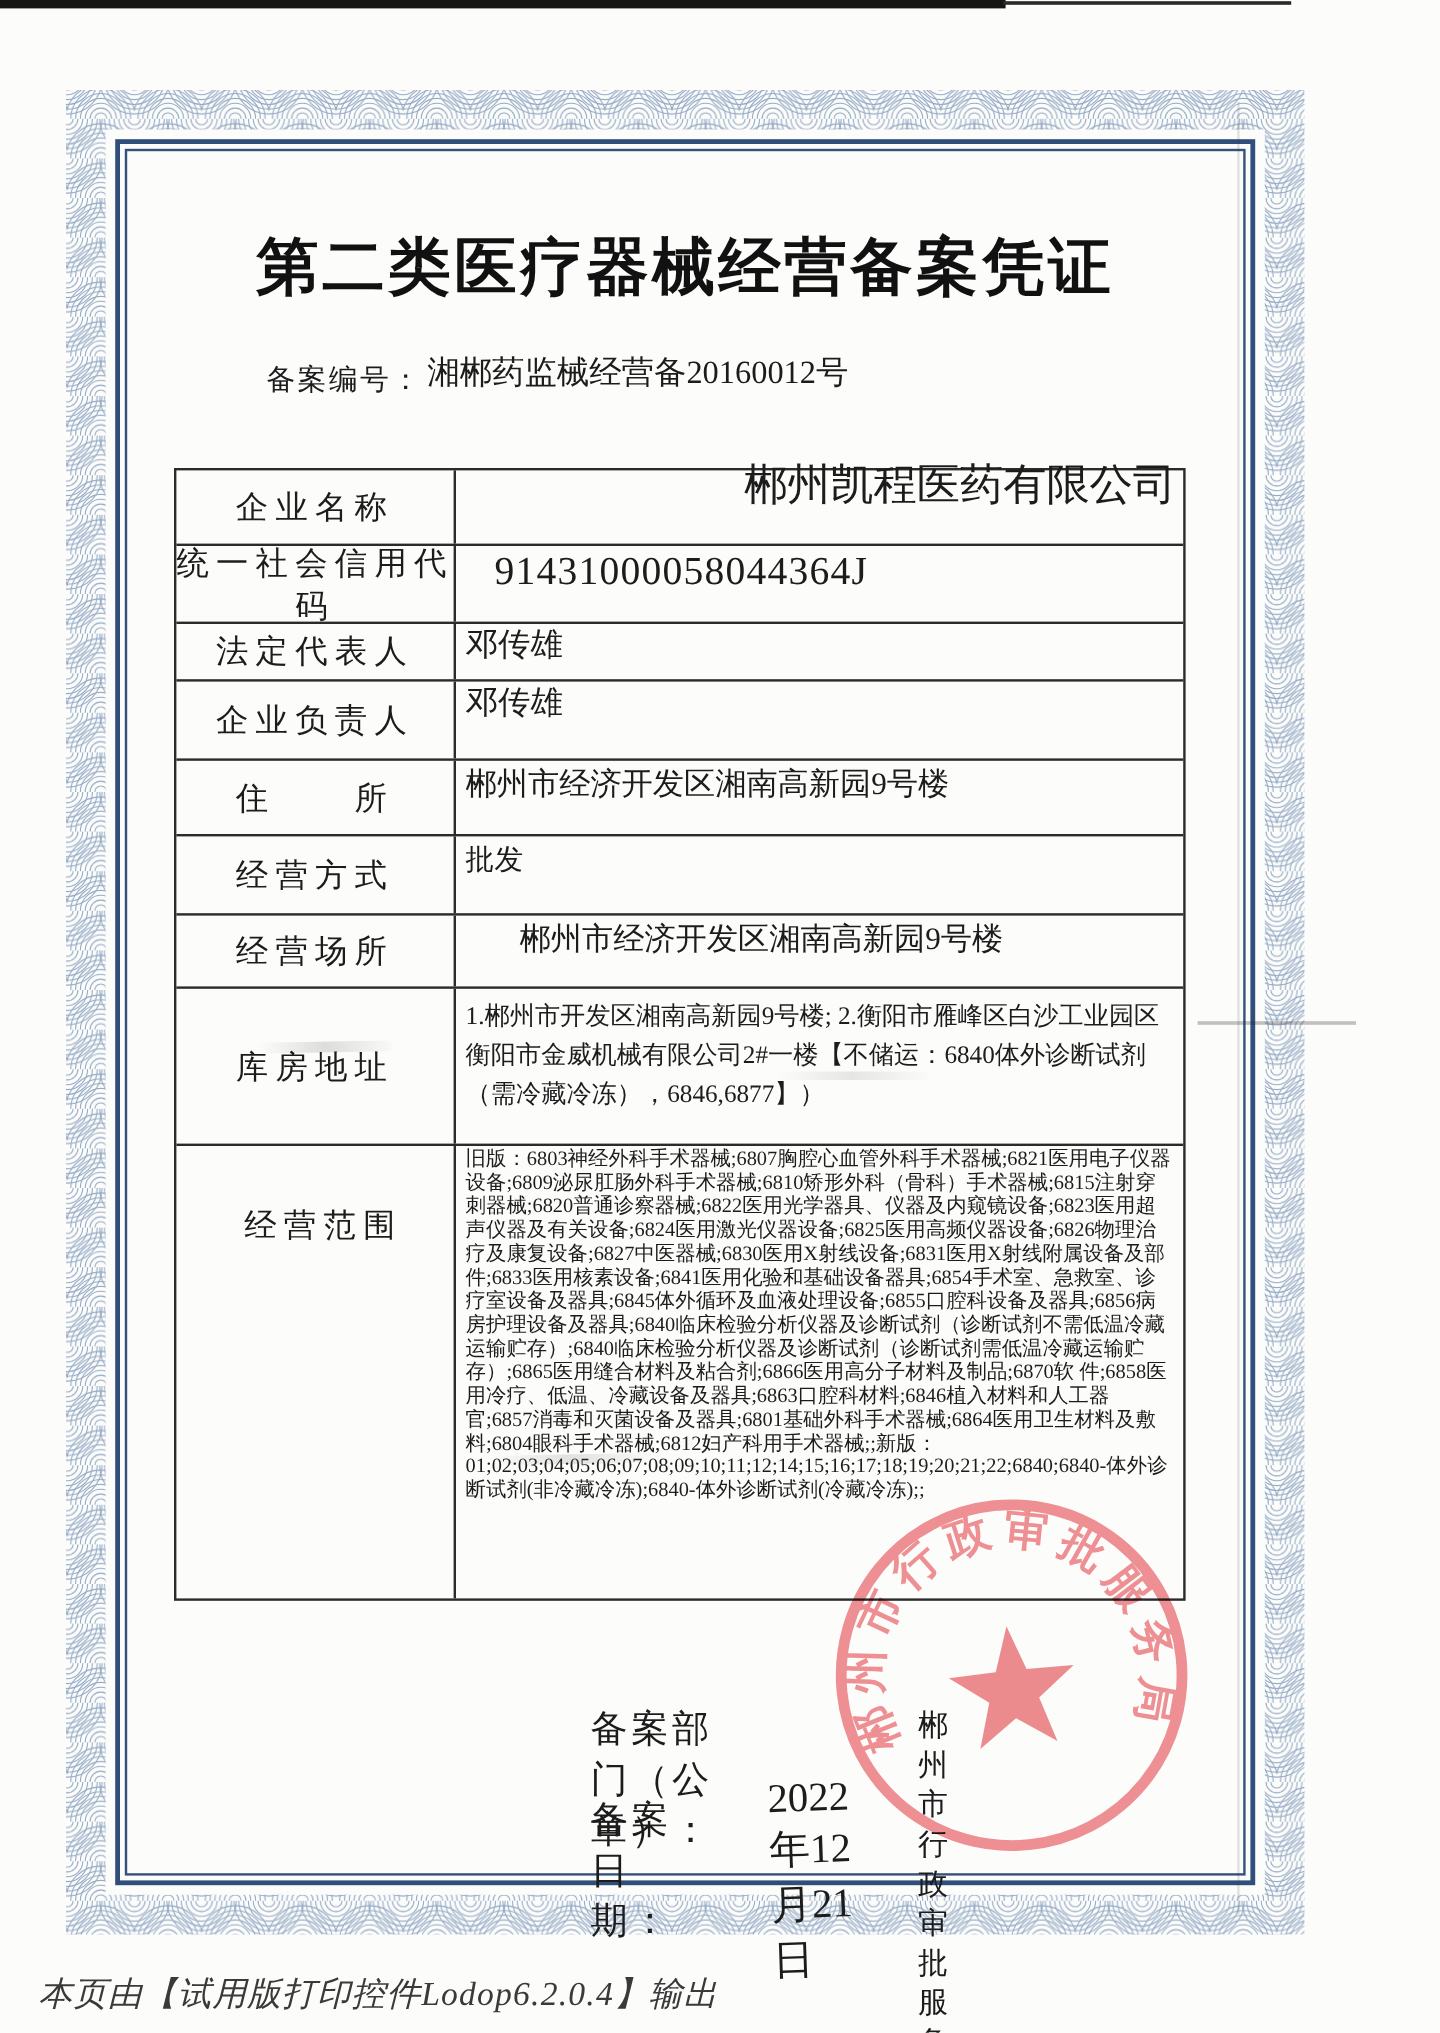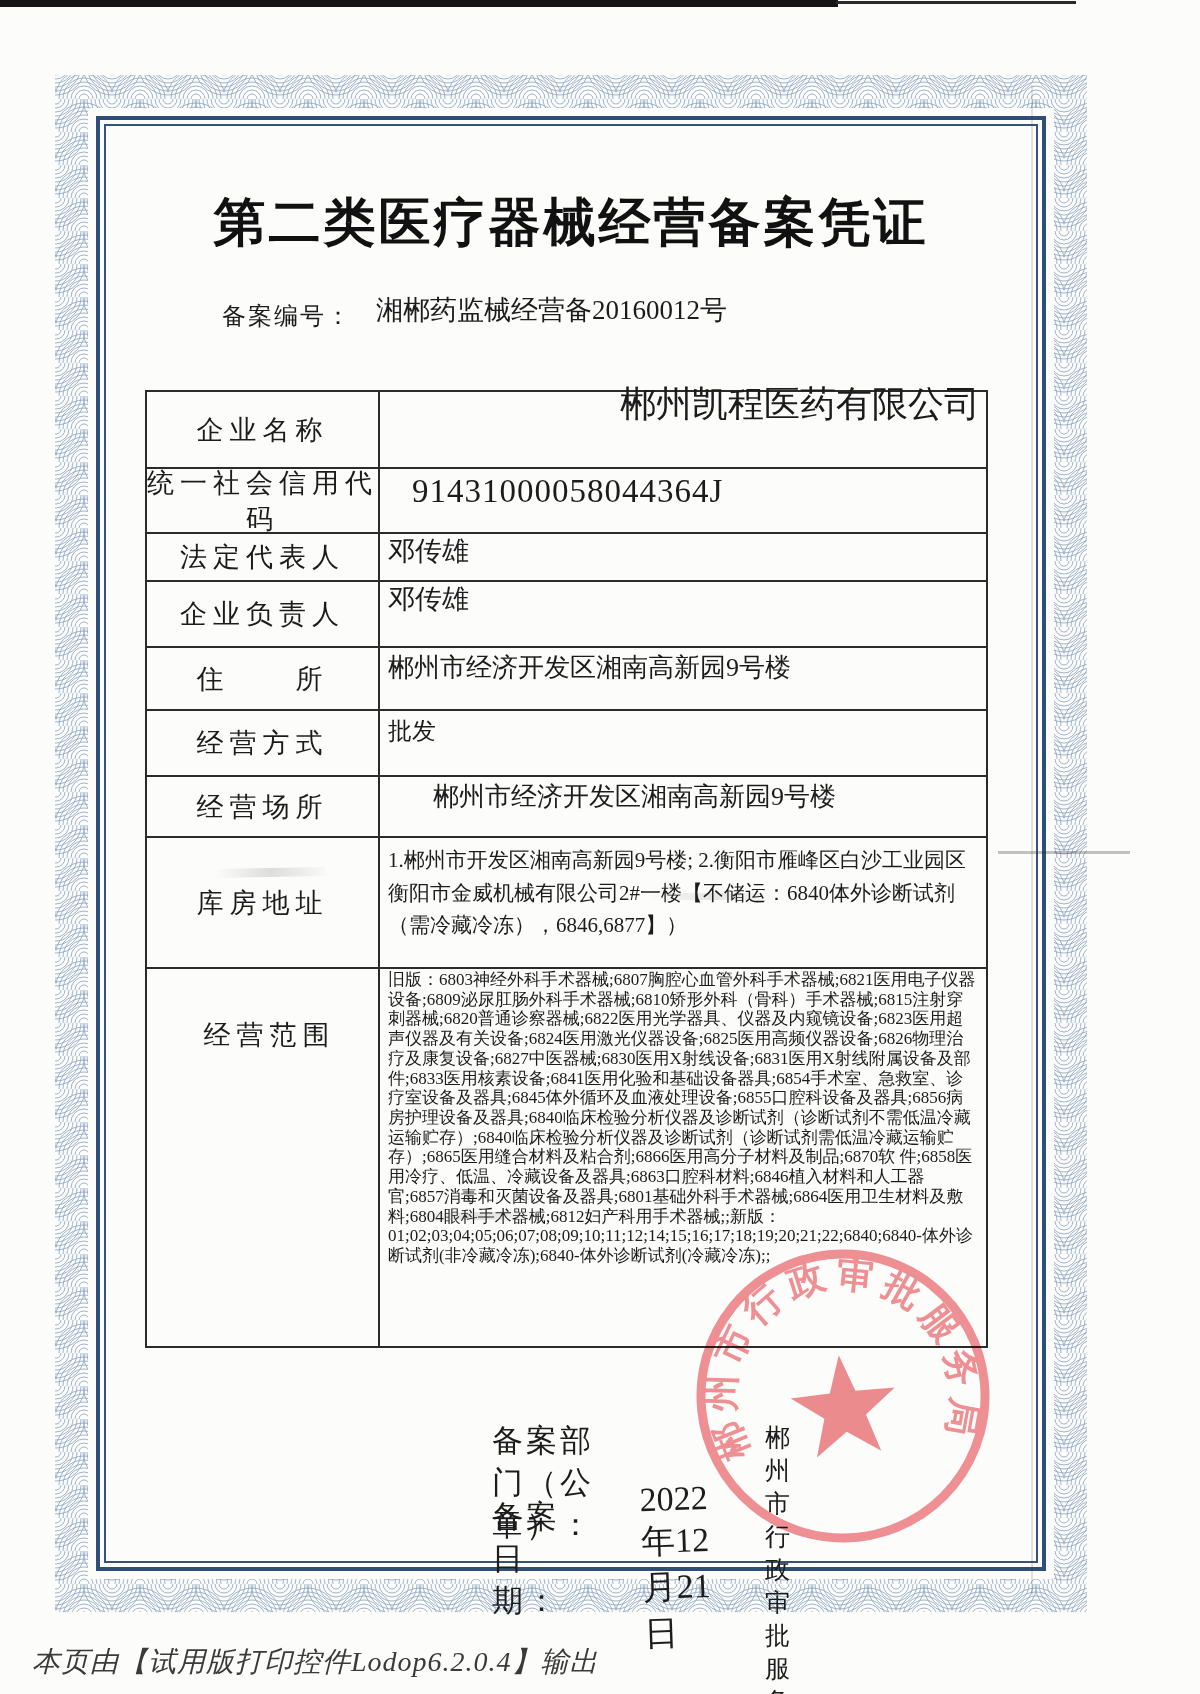--- a/index.html
+++ b/index.html
@@ -32,35 +32,35 @@
     border:2px solid #35527b;
   }
   
   .doc-title {
     position:absolute; left:100px; top:188px; width:942px;
     text-align:center; font-family:"Liberation Sans", sans-serif;
     font-weight:900; font-size:52px; letter-spacing:3px; color:#111; z-index:2;
   }
   .record-line { position:absolute; left:222px; top:292px; display:flex; align-items:flex-start; z-index:2; }
   .record-label { font-size:24px; letter-spacing:2px; padding-top:8px; }
-  .record-value { font-size:27px; margin-left:24px; }
+  .record-value { font-size:27px; margin-left:4px; }
   
   .cert-table {
     position:absolute; left:145px; top:390px; width:843px;
     border:2px solid #2b2b2b; z-index:2; background:transparent;
   }
   .trow { display:flex; border-top:2px solid #2b2b2b; }
   .trow:first-child { border-top:none; }
   .tlabel {
     width:233px; flex:0 0 233px; border-right:2px solid #2b2b2b;
     display:flex; align-items:center; justify-content:center;
     font-size:27px; letter-spacing:6px; text-align:center;
   }
   .tvalue { flex:1; padding:4px 6px 0 8px; font-size:26px; line-height:1.35; overflow:visible; }
-  .r0 { height:75px;font-family:Liberation Serif, serif; } .r1 { height:65px; } .r2 { height:48px; }
+  .r0 { height:61px;font-family:Liberation Serif, serif; } .r1 { height:65px; } .r2 { height:48px; }
   .r3 { height:66px; } .r4 { height:63px; } .r5 { height:66px; }
   .r6 { height:61px;gap:45px; } .r7 { height:131px; } .r8 { height:379px; }
   .r0 .tvalue { margin-top:-16px; font-size:36px;text-align:right; }
   .r1 .tvalue { font-size:33px; font-family:"Liberation Serif", serif; letter-spacing:1px; margin-top:-4px;padding-left:32px; }
   .r2 .tvalue, .r3 .tvalue { margin-top:-5px; font-size:27px; }
   .r4 .tvalue, .r6 .tvalue { margin-top:-2px; }
   .r5 .tvalue { font-size:24px; }
   .r7 .tvalue { font-size:21px; line-height:1.55; padding-top:6px; }
   .r8 .tvalue { font-size:17px; line-height:1.16; padding-top:1px; letter-spacing:0; }
   .r8 .tlabel { align-items:flex-start; padding-top:48px;padding-left:14px; }

